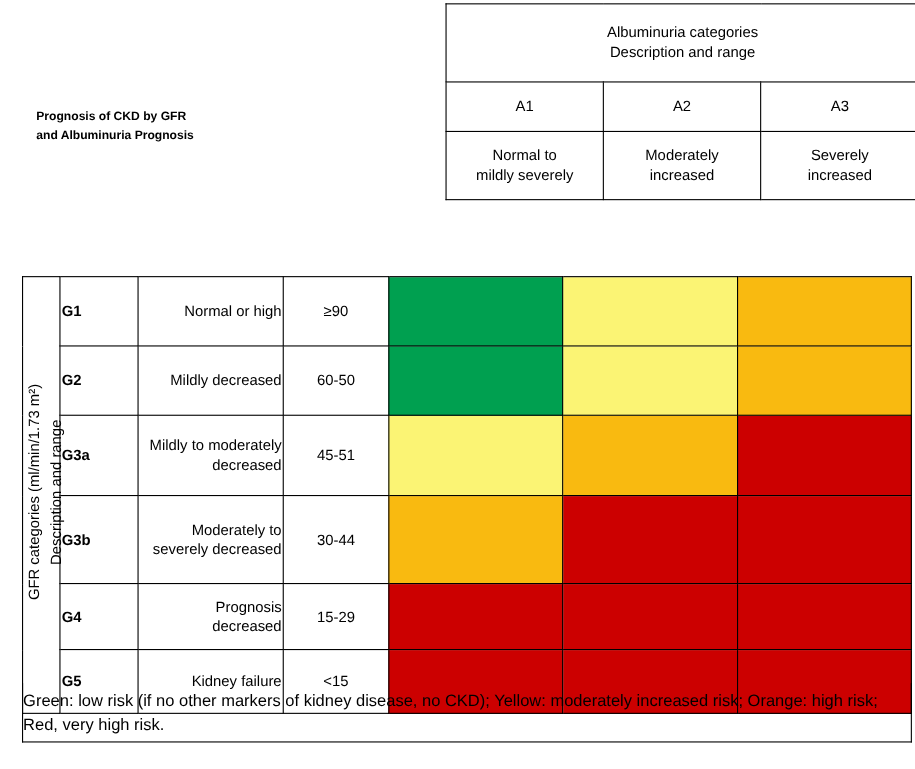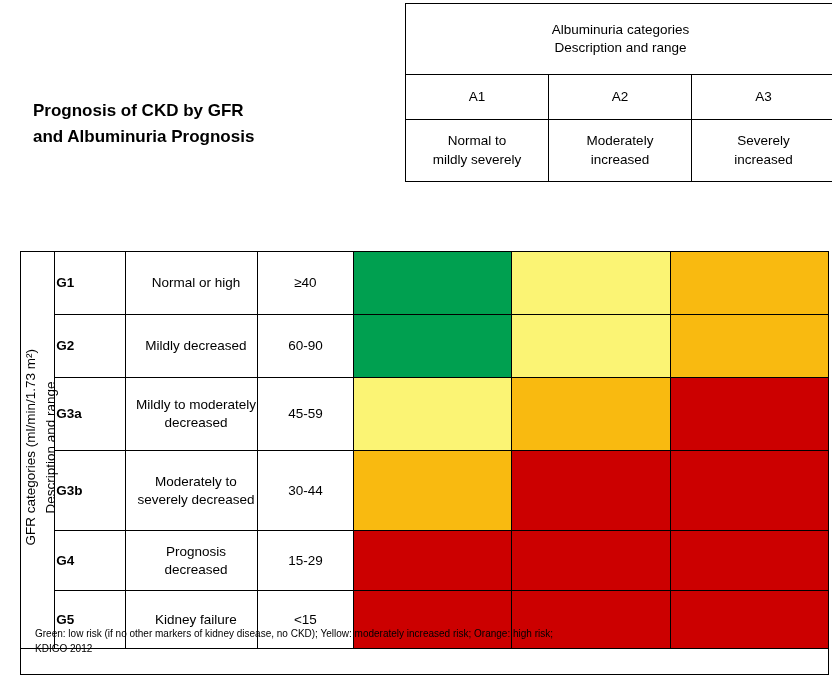--- a/index.html
+++ b/index.html
@@ -23,21 +23,21 @@
     width: 832px;
     height: 699px;
   }
 
   
   #title {
     position: absolute;
     left: 33px;
     top: 98px;
     width: 330px;
-    font-size: 17px;
+    font-size: 11px;
     font-weight: bold;
     line-height: 1.55;
   }
 
   
   #alb-header {
     position: absolute;
     left: 405px;
     top: 3px;
     width: 430px;
@@ -101,42 +101,42 @@
   }
   .gfr-code {
     width: 62px;
     text-align: left;
     font-weight: bold;
     font-size: 13.5px;
   }
   .gfr-desc {
     width: 116px;
     padding-left: 10px;
-    text-align: center;
+    text-align: right;
   }
   .gfr-range {
     width: 84px;
     text-align: center;
   }
   .cell-risk {
     width: 139px;
     padding: 0;
   }
 
   
   #footnote {
     position: absolute;
     left: 20px;
     top: 621px;
     width: 809px;
     box-sizing: border-box;
     border: 1px solid #000;
     border-top: none;
-    padding: 6px 8px 8px 14px;
-    font-size: 10px;
+    padding: 6px 8px 8px 0;
+    font-size: 15px;
     line-height: 1.45;
     height: 54px;
   }
 </style>
 </head>
 <body>
 
 <div id="page">
 
   <div id="title">
@@ -187,37 +187,37 @@
       <col style="width:84px">
       <col style="width:139px">
       <col style="width:139px">
       <col style="width:139px">
     </colgroup>
     <tbody id="grid-body">
         <tr style="height: 63px;">
           <td class="side-label" rowspan="6"><div class="rot"><div>GFR categories (ml/min/1.73 m²)</div><div>Description and range</div></div></td>
           <td class="gfr-code">G1</td>
           <td class="gfr-desc">Normal or high</td>
-          <td class="gfr-range">≥40</td>
+          <td class="gfr-range">≥90</td>
           <td class="cell-risk" style="background: rgb(0, 160, 80);"></td>
           <td class="cell-risk" style="background: rgb(251, 244, 116);"></td>
           <td class="cell-risk" style="background: rgb(249, 186, 16);"></td>
         </tr>
         <tr style="height: 63px; margin-left: 24px;">
           <td class="gfr-code">G2</td>
           <td class="gfr-desc">Mildly decreased</td>
-          <td class="gfr-range">60-90</td>
+          <td class="gfr-range">60-50</td>
           <td class="cell-risk" style="background: rgb(0, 160, 80);"></td>
           <td class="cell-risk" style="background: rgb(251, 244, 116);"></td>
           <td class="cell-risk" style="background: rgb(249, 186, 16);"></td>
         </tr>
         <tr style="height: 73px;">
           <td class="gfr-code">G3a</td>
           <td class="gfr-desc">Mildly to moderately decreased</td>
-          <td class="gfr-range">45-59</td>
+          <td class="gfr-range">45-51</td>
           <td class="cell-risk" style="background: rgb(251, 244, 116);"></td>
           <td class="cell-risk" style="background: rgb(249, 186, 16);"></td>
           <td class="cell-risk" style="background: rgb(204, 0, 0);"></td>
         </tr>
         <tr style="height: 80px;">
           <td class="gfr-code">G3b</td>
           <td class="gfr-desc">Moderately to severely decreased</td>
           <td class="gfr-range">30-44</td>
           <td class="cell-risk" style="background: rgb(249, 186, 16);"></td>
           <td class="cell-risk" style="background: rgb(204, 0, 0);"></td>
@@ -237,16 +237,16 @@
           <td class="gfr-range">&lt;15</td>
           <td class="cell-risk" style="background: rgb(204, 0, 0);"></td>
           <td class="cell-risk" style="background: rgb(204, 0, 0);"></td>
           <td class="cell-risk" style="background: rgb(204, 0, 0);"></td>
         </tr>
       </tbody>
   </table>
 
   <div id="footnote">
     <div>Green: low risk (if no other markers of kidney disease, no CKD); Yellow: moderately increased risk; Orange: high risk;</div>
-    <div>KDIGO 2012</div>
+    <div>Red, very high risk.</div>
   </div>
 
 </div>
 
 </body></html>

